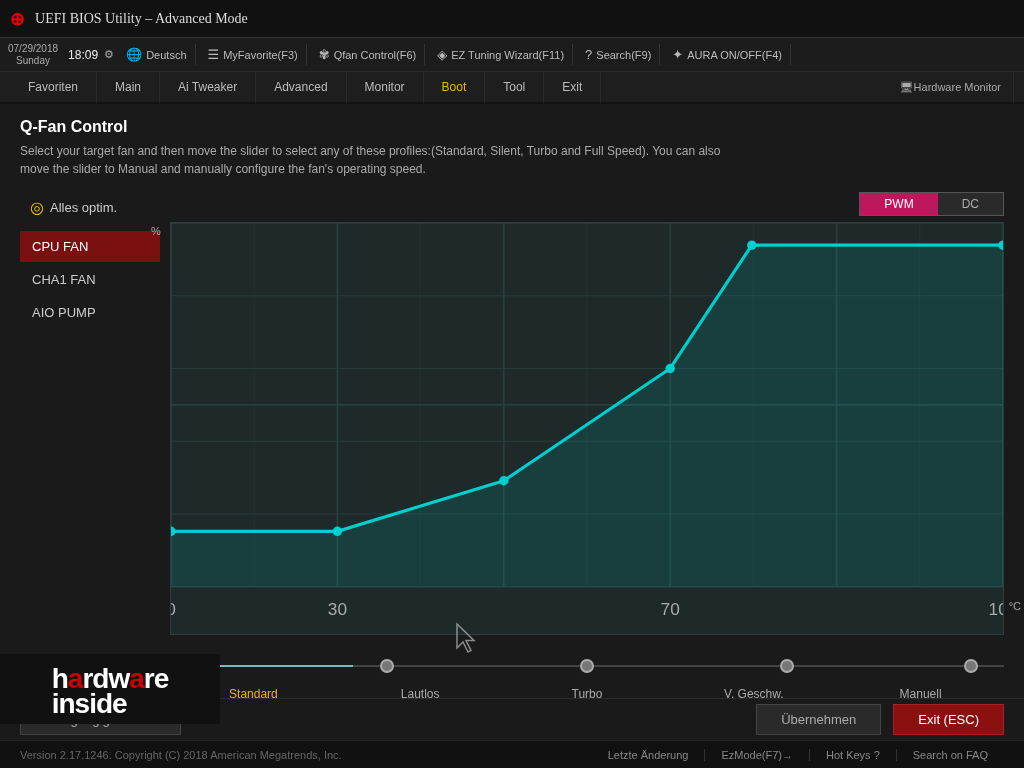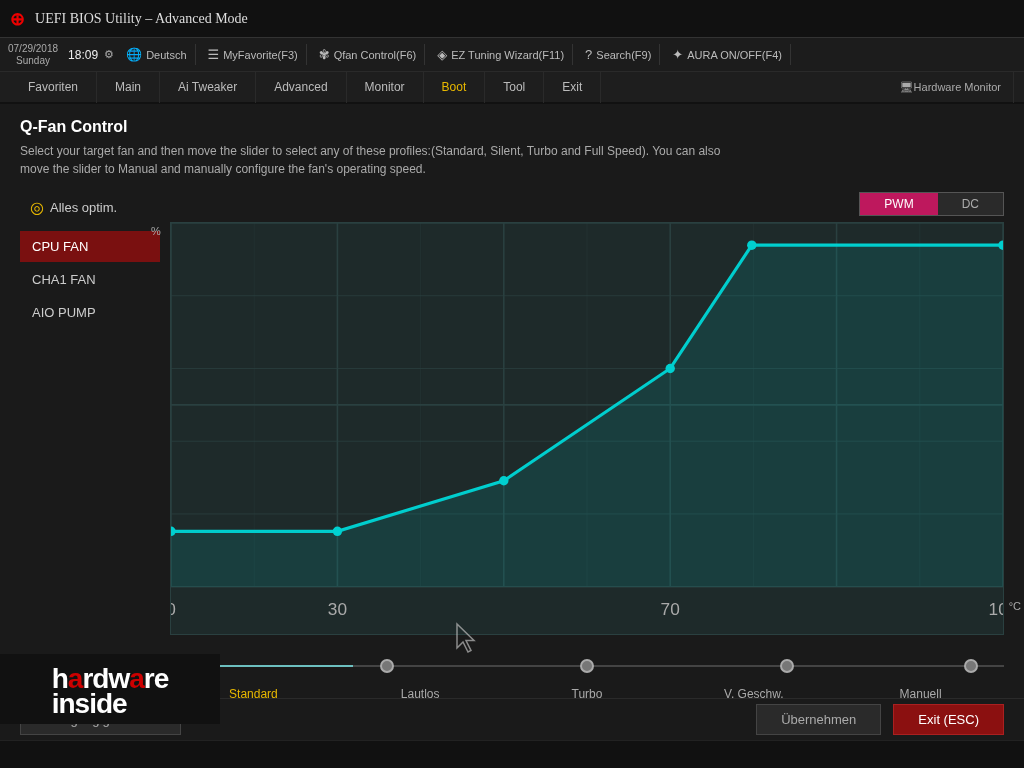--- a/index.html
+++ b/index.html
@@ -560,13 +560,20 @@
 </div>
 
 <div class="watermark">
   <div class="watermark-text">
     <div>h<span>a</span>rdw<span>a</span>re</div>
     <div>inside</div>
   </div>
 </div>
 
 <div class="footer">
+  <span class="footer-version">Version 2.17.1246. Copyright (C) 2018 American Megatrends, Inc.</span>
+  <div class="footer-links">
+    <span class="footer-link">Letzte Änderung</span>
+    <span class="footer-link">EzMode(F7)→</span>
+    <span class="footer-link">Hot Keys ?</span>
+    <span class="footer-link">Search on FAQ</span>
+  </div>
 </div>
 
 </body></html>

